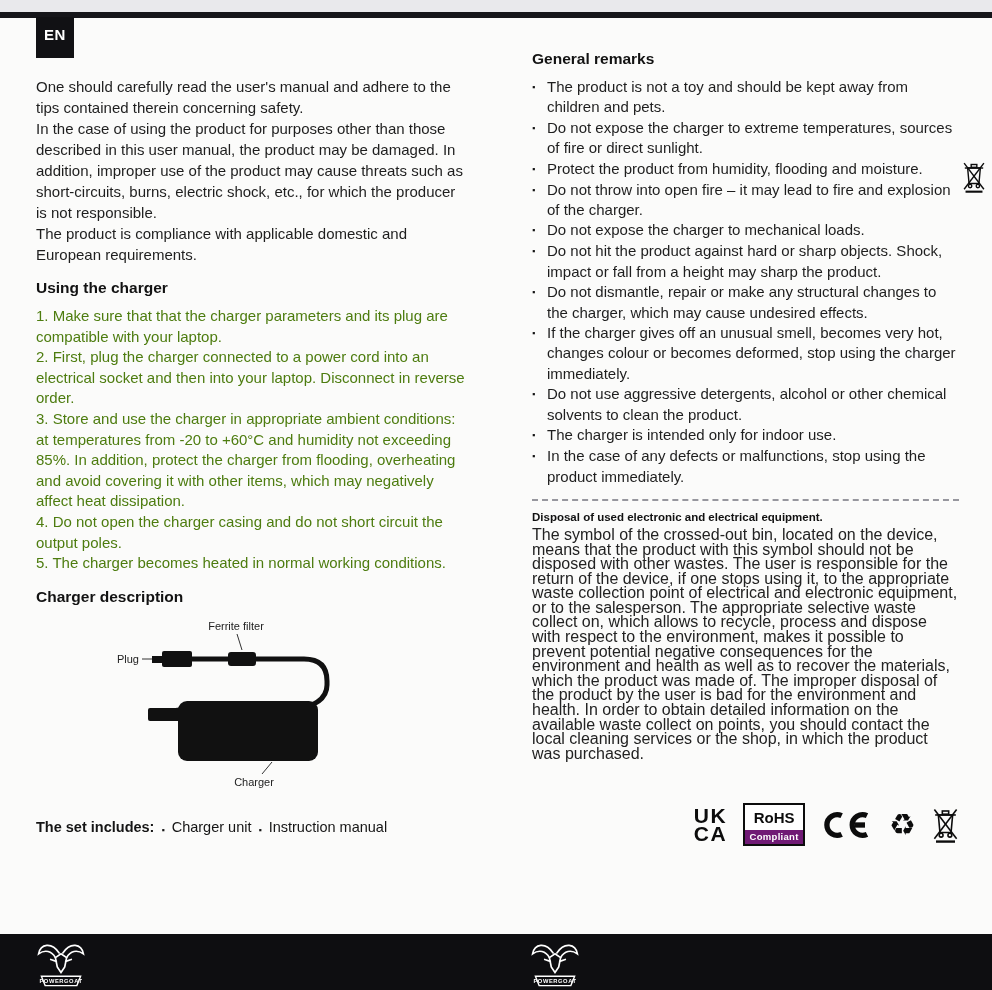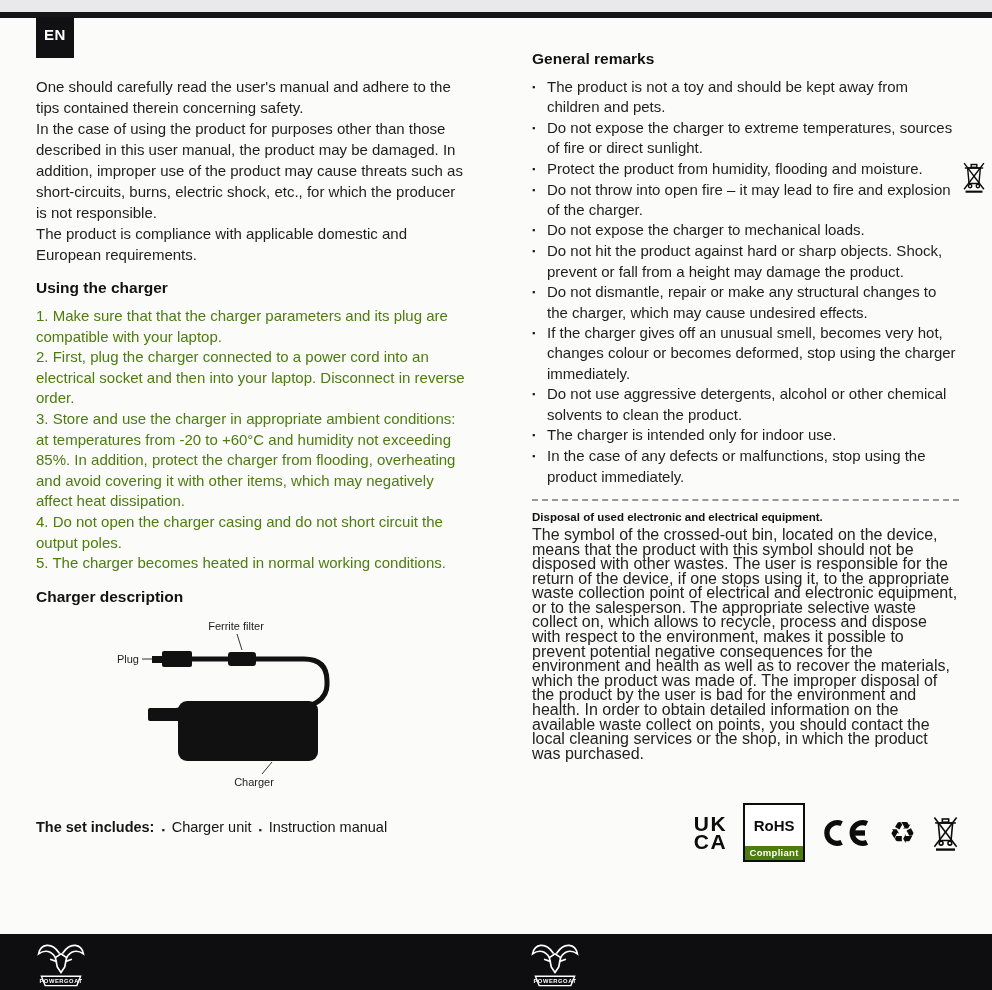--- a/index.html
+++ b/index.html
@@ -18,22 +18,22 @@
   .steps p { font-size:15px; line-height:20.6px; color:#4d7c0f; }
   ul.remarks { list-style:none; margin-top:2px; }
   ul.remarks li { display:flex; font-size:15px; line-height:20.4px; color:#1e1e1e; }
   ul.remarks .blt { flex:0 0 15px; font-size:9px; line-height:21px; color:#111; }
   .dashed-divider { border-top:2px dashed #97979e; margin:12px 0 10px; }
   .disposal-heading { font-size:11.5px; font-weight:bold; color:#111; margin:4px 0 5px; }
   p.small { font-size:16px; line-height:14.6px; color:#222; white-space:pre-line; }
   .cert-row { display:flex; align-items:center; justify-content:flex-end; gap:16px; margin-top:42px; }
   .ukca { font-weight:bold; font-size:21px; line-height:18px; letter-spacing:1.5px; color:#0c0c0c; text-align:left; }
   .rohs { border:2px solid #0c0c0c; text-align:center; font-weight:bold; min-width:62px; }
-  .rohs-top { font-size:15px; padding:12px 5px; color:#0c0c0c; background:#fff; }
-  .rohs-bottom { background:#4d7c0f; color:#fff; font-size:9.5px; padding:1px 4px 2px; letter-spacing:.3px; }
+  .rohs-top { font-size:15px; padding:4px 5px; color:#0c0c0c; background:#fff; }
+  .rohs-bottom { background:#701a75; color:#fff; font-size:9.5px; padding:1px 4px 2px; letter-spacing:.3px; }
   .recycle-glyph { font-size:30px; color:#0c0c0c; line-height:1; font-family:"DejaVu Sans",sans-serif; }
   .diagram { margin-top:6px; }
   .set-line { display:flex; align-items:flex-end; gap:7px; font-size:14.5px; margin-top:22px; color:#151515; }
   .set-line .lbl { font-weight:bold; }
   .set-line .blt { font-size:9px; }
   .footer { position:absolute; left:0; bottom:5px; width:100%; height:63px; background:#0e0e11; }
   .bottom-edge { position:absolute; left:0; bottom:0; width:100%; height:5px; background:#c9ccd4; }
   .goat { position:absolute; top:4px; }
   .goat.g1 { left:33px; }
   .goat.g2 { left:527px; }
@@ -119,21 +119,21 @@
       <li>
           <span class="blt">▪</span>
           <span>Do not throw into open fire – it may lead to fire and explosion of the charger.</span>
         </li>
       <li>
           <span class="blt">▪</span>
           <span>Do not expose the charger to mechanical loads.</span>
         </li>
       <li>
           <span class="blt">▪</span>
-          <span>Do not hit the product against hard or sharp objects. Shock, prevent or fall from a height may damage the product.</span>
+          <span>Do not hit the product against hard or sharp objects. Shock, impact or fall from a height may sharp the product.</span>
         </li>
       <li>
           <span class="blt">▪</span>
           <span>Do not dismantle, repair or make any structural changes to the charger, which may cause undesired effects.</span>
         </li>
       <li>
           <span class="blt">▪</span>
           <span>If the charger gives off an unusual smell, becomes very hot, changes colour or becomes deformed, stop using the charger immediately.</span>
         </li>
       <li>

